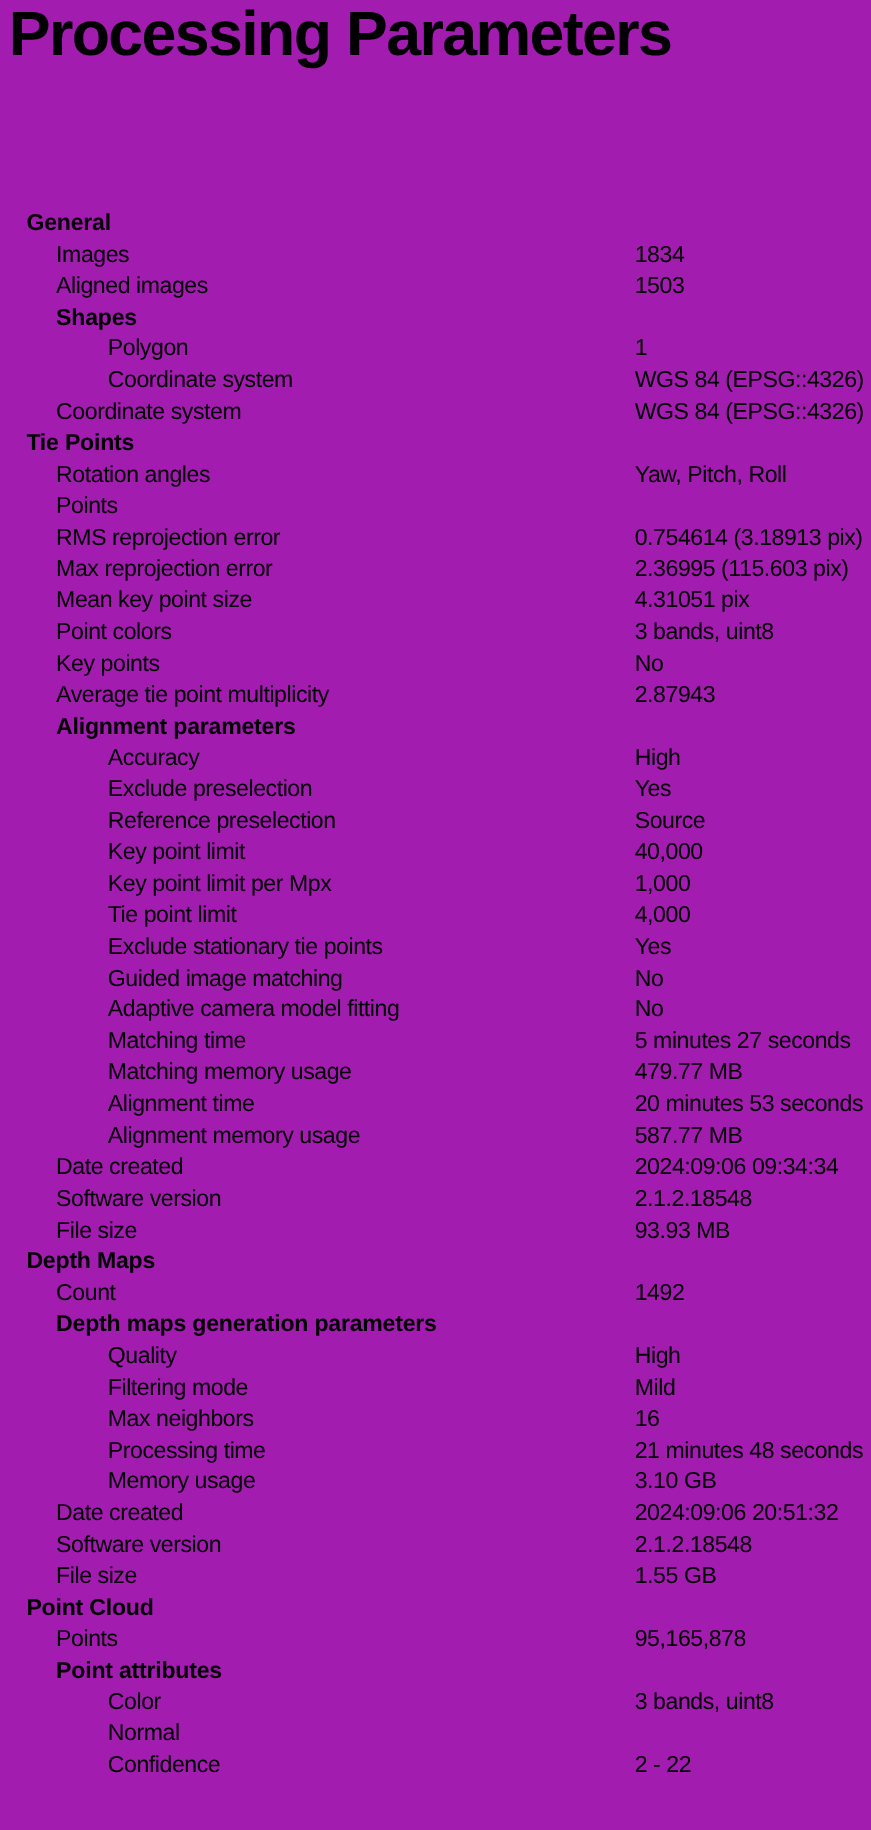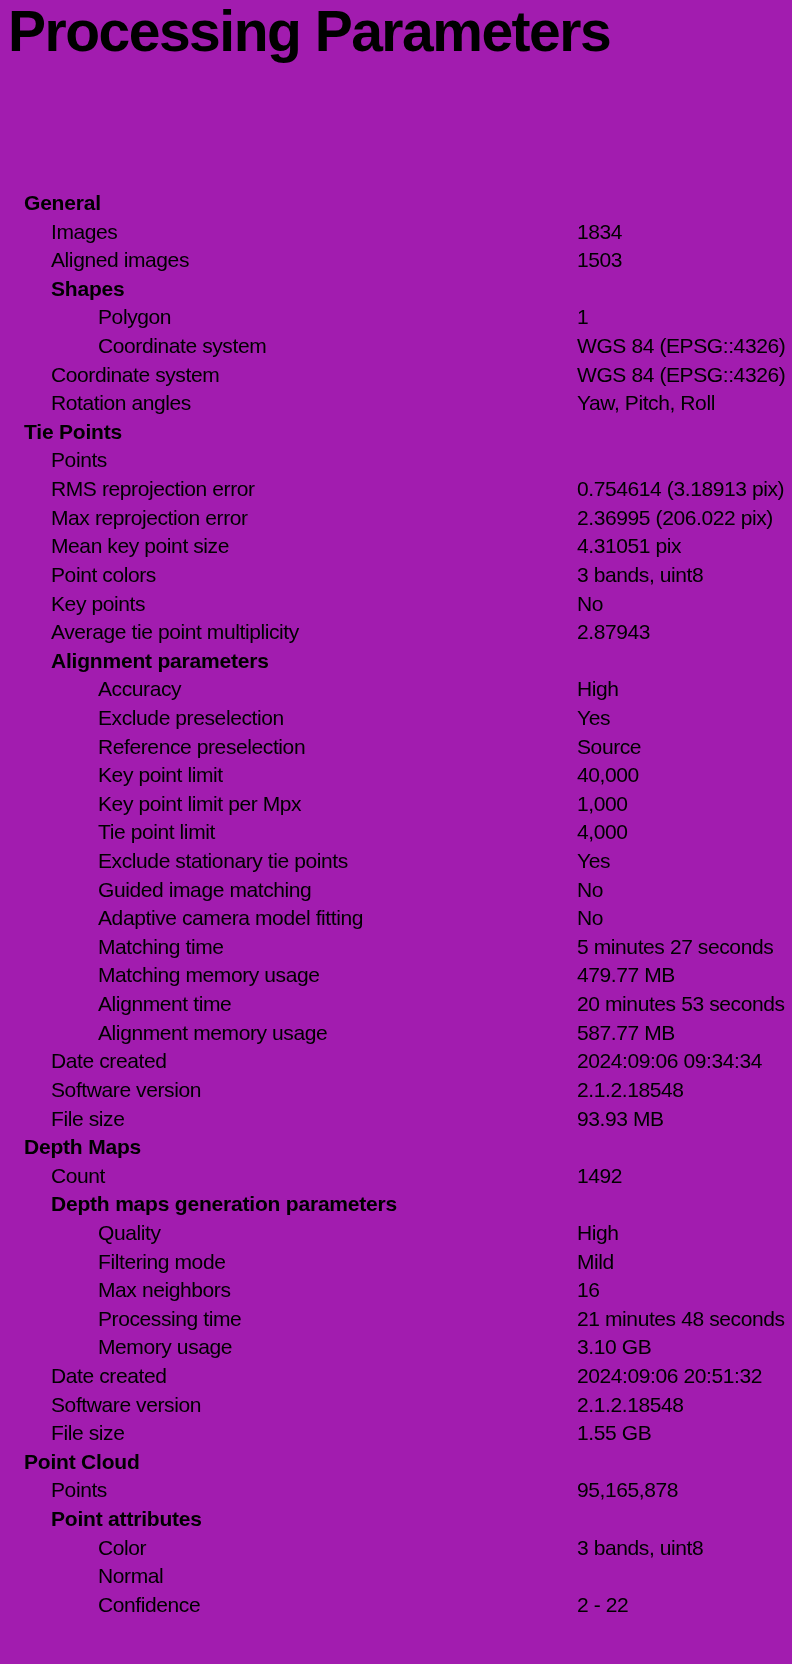--- a/index.html
+++ b/index.html
@@ -82,37 +82,37 @@
         <span class="value">1</span>
       </div>
       <div class="row level-2">
         <span class="label">Coordinate system</span>
         <span class="value">WGS 84 (EPSG::4326)</span>
       </div>
       <div class="row level-1">
         <span class="label">Coordinate system</span>
         <span class="value">WGS 84 (EPSG::4326)</span>
       </div>
+      <div class="row level-0 bold">
+        <span class="label">Tie Points</span>
+      </div>
       <div class="row level-1">
         <span class="label">Rotation angles</span>
         <span class="value">Yaw, Pitch, Roll</span>
       </div>
-      <div class="row level-0 bold">
-        <span class="label">Tie Points</span>
-      </div>
       <div class="row level-1">
         <span class="label">Points</span>
       </div>
       <div class="row level-1">
         <span class="label">RMS reprojection error</span>
         <span class="value">0.754614 (3.18913 pix)</span>
       </div>
       <div class="row level-1">
         <span class="label">Max reprojection error</span>
-        <span class="value">2.36995 (206.022 pix)</span>
+        <span class="value">2.36995 (115.603 pix)</span>
       </div>
       <div class="row level-1">
         <span class="label">Mean key point size</span>
         <span class="value">4.31051 pix</span>
       </div>
       <div class="row level-1">
         <span class="label">Point colors</span>
         <span class="value">3 bands, uint8</span>
       </div>
       <div class="row level-1">

